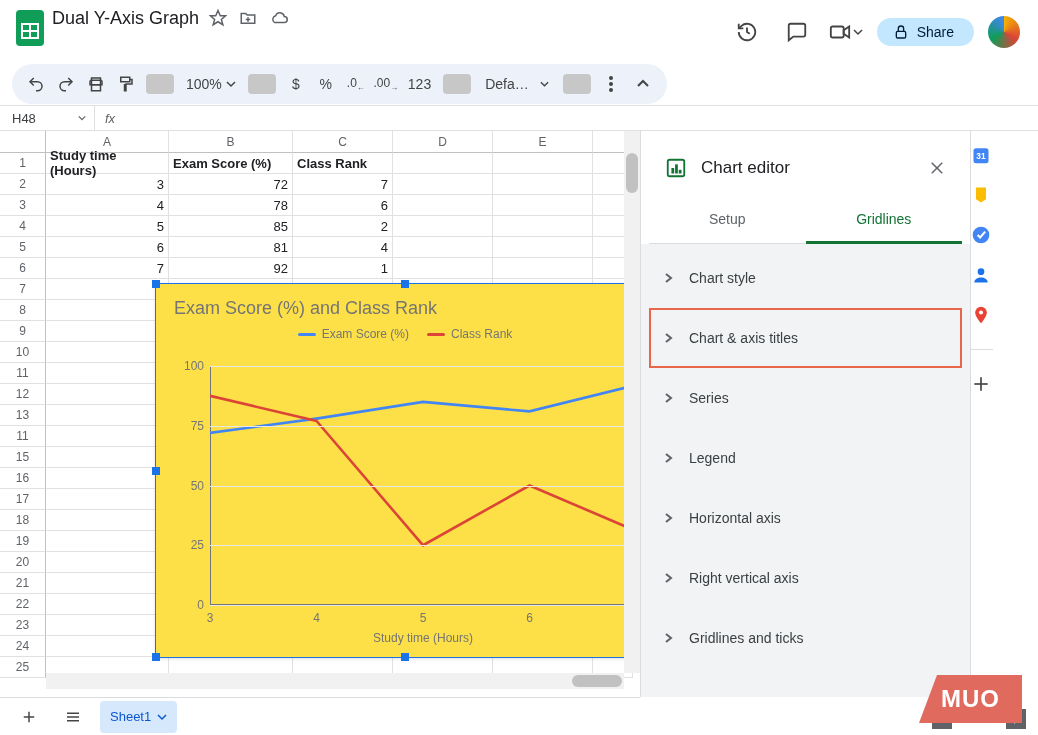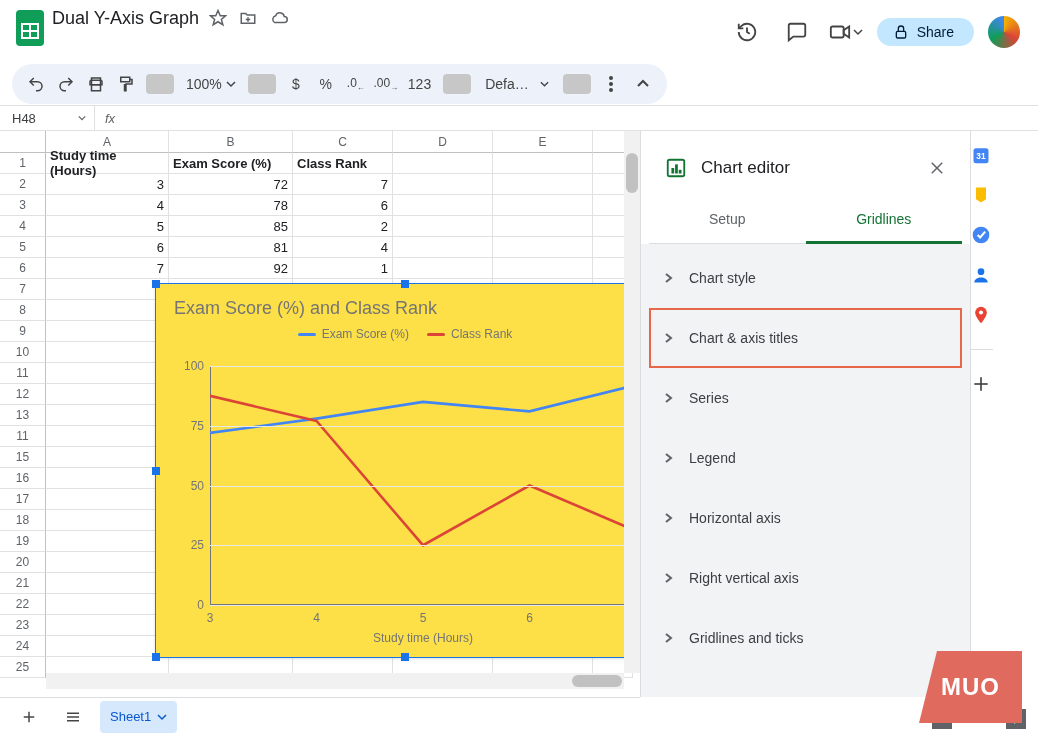--- a/index.html
+++ b/index.html
@@ -89,21 +89,21 @@
   
   .rail-ico{ width:20px; height:20px; display:flex; align-items:center; justify-content:center;}
   .rail-sep{ width:22px; height:1px; background:#dadce0; margin:4px 0;}
   
   
   .bottom{ height:38px; border-top:1px solid #dadce0; display:flex; align-items:center; padding:0 12px; gap:10px; width:640px; background:#fff; position:absolute; bottom:0; left:0;}
   .bot-btn{ width:34px;height:34px; display:flex; align-items:center; justify-content:center; color:#444; border-radius:4px;}
   .sheet-tab{ background:#d6e8fb; border-radius:4px; height:32px; display:flex; align-items:center; padding:0 10px; gap:6px; color:#0b57d0; font-weight:500; font-size:13px;}
   
   
-  .muo{ position:absolute; right:16px; bottom:12px; background:#e06a5e; color:#fff; font-weight:900; font-size:24px; letter-spacing:1px; padding:22px 22px; clip-path: polygon(18px 0, 100% 0, 100% 100%, 0 100%);}
+  .muo{ position:absolute; right:16px; bottom:12px; background:#e06a5e; color:#fff; font-weight:900; font-size:24px; letter-spacing:1px; padding:10px 22px; clip-path: polygon(18px 0, 100% 0, 100% 100%, 0 100%);}
   .expl{ position:absolute; right:72px; bottom:6px; width:20px; height:20px; background:#5f6368; color:#fff; display:flex; align-items:center; justify-content:center; border-radius:2px 0 0 0; font-size:11px;}
   .sheet-nav-right{ position:absolute; right:12px; bottom:6px; width:20px; height:20px; background:#5f6368; display:flex; align-items:center; justify-content:center; color:#fff;}
 
   svg{ display:block;}
 </style>
 </head>
 <body>
 
 <div class="header">
   <div class="logo">

